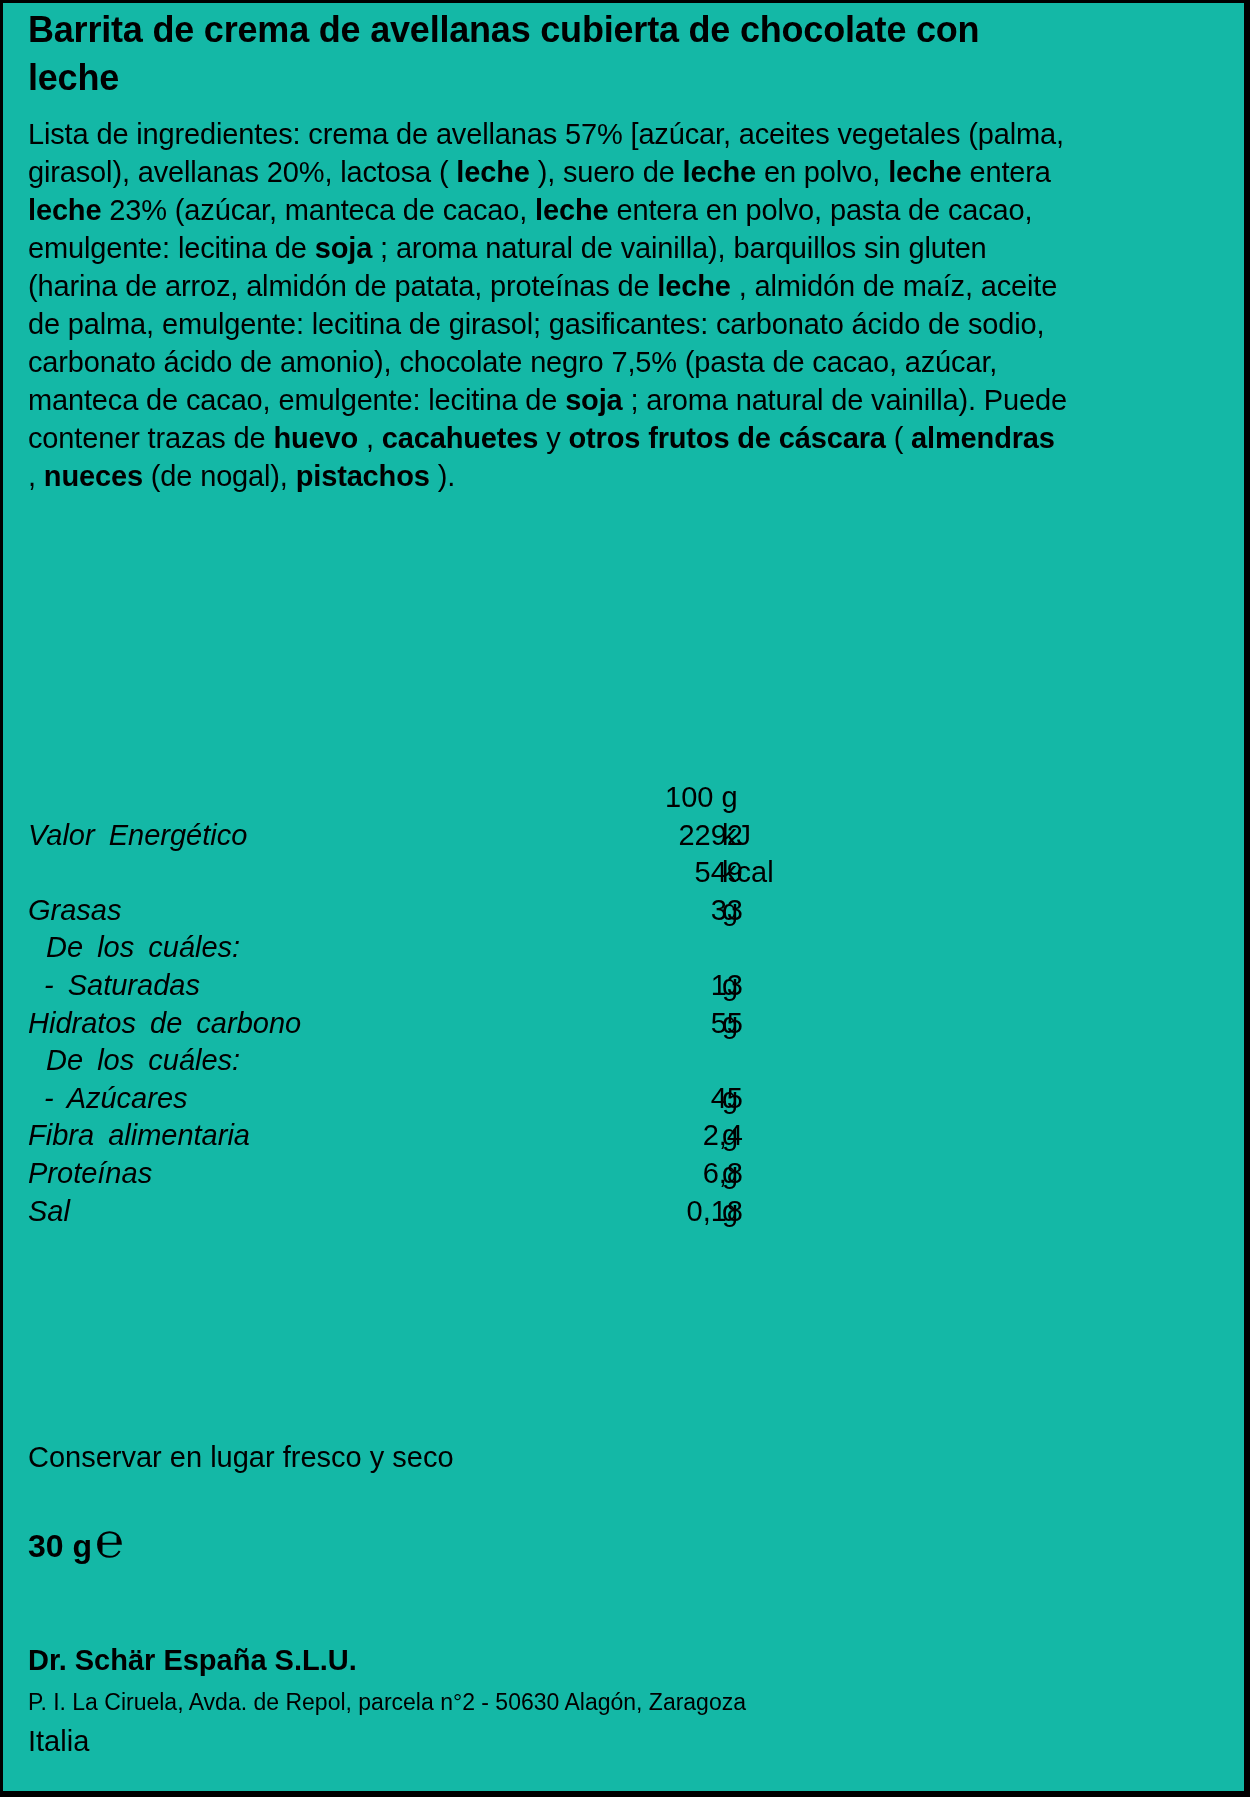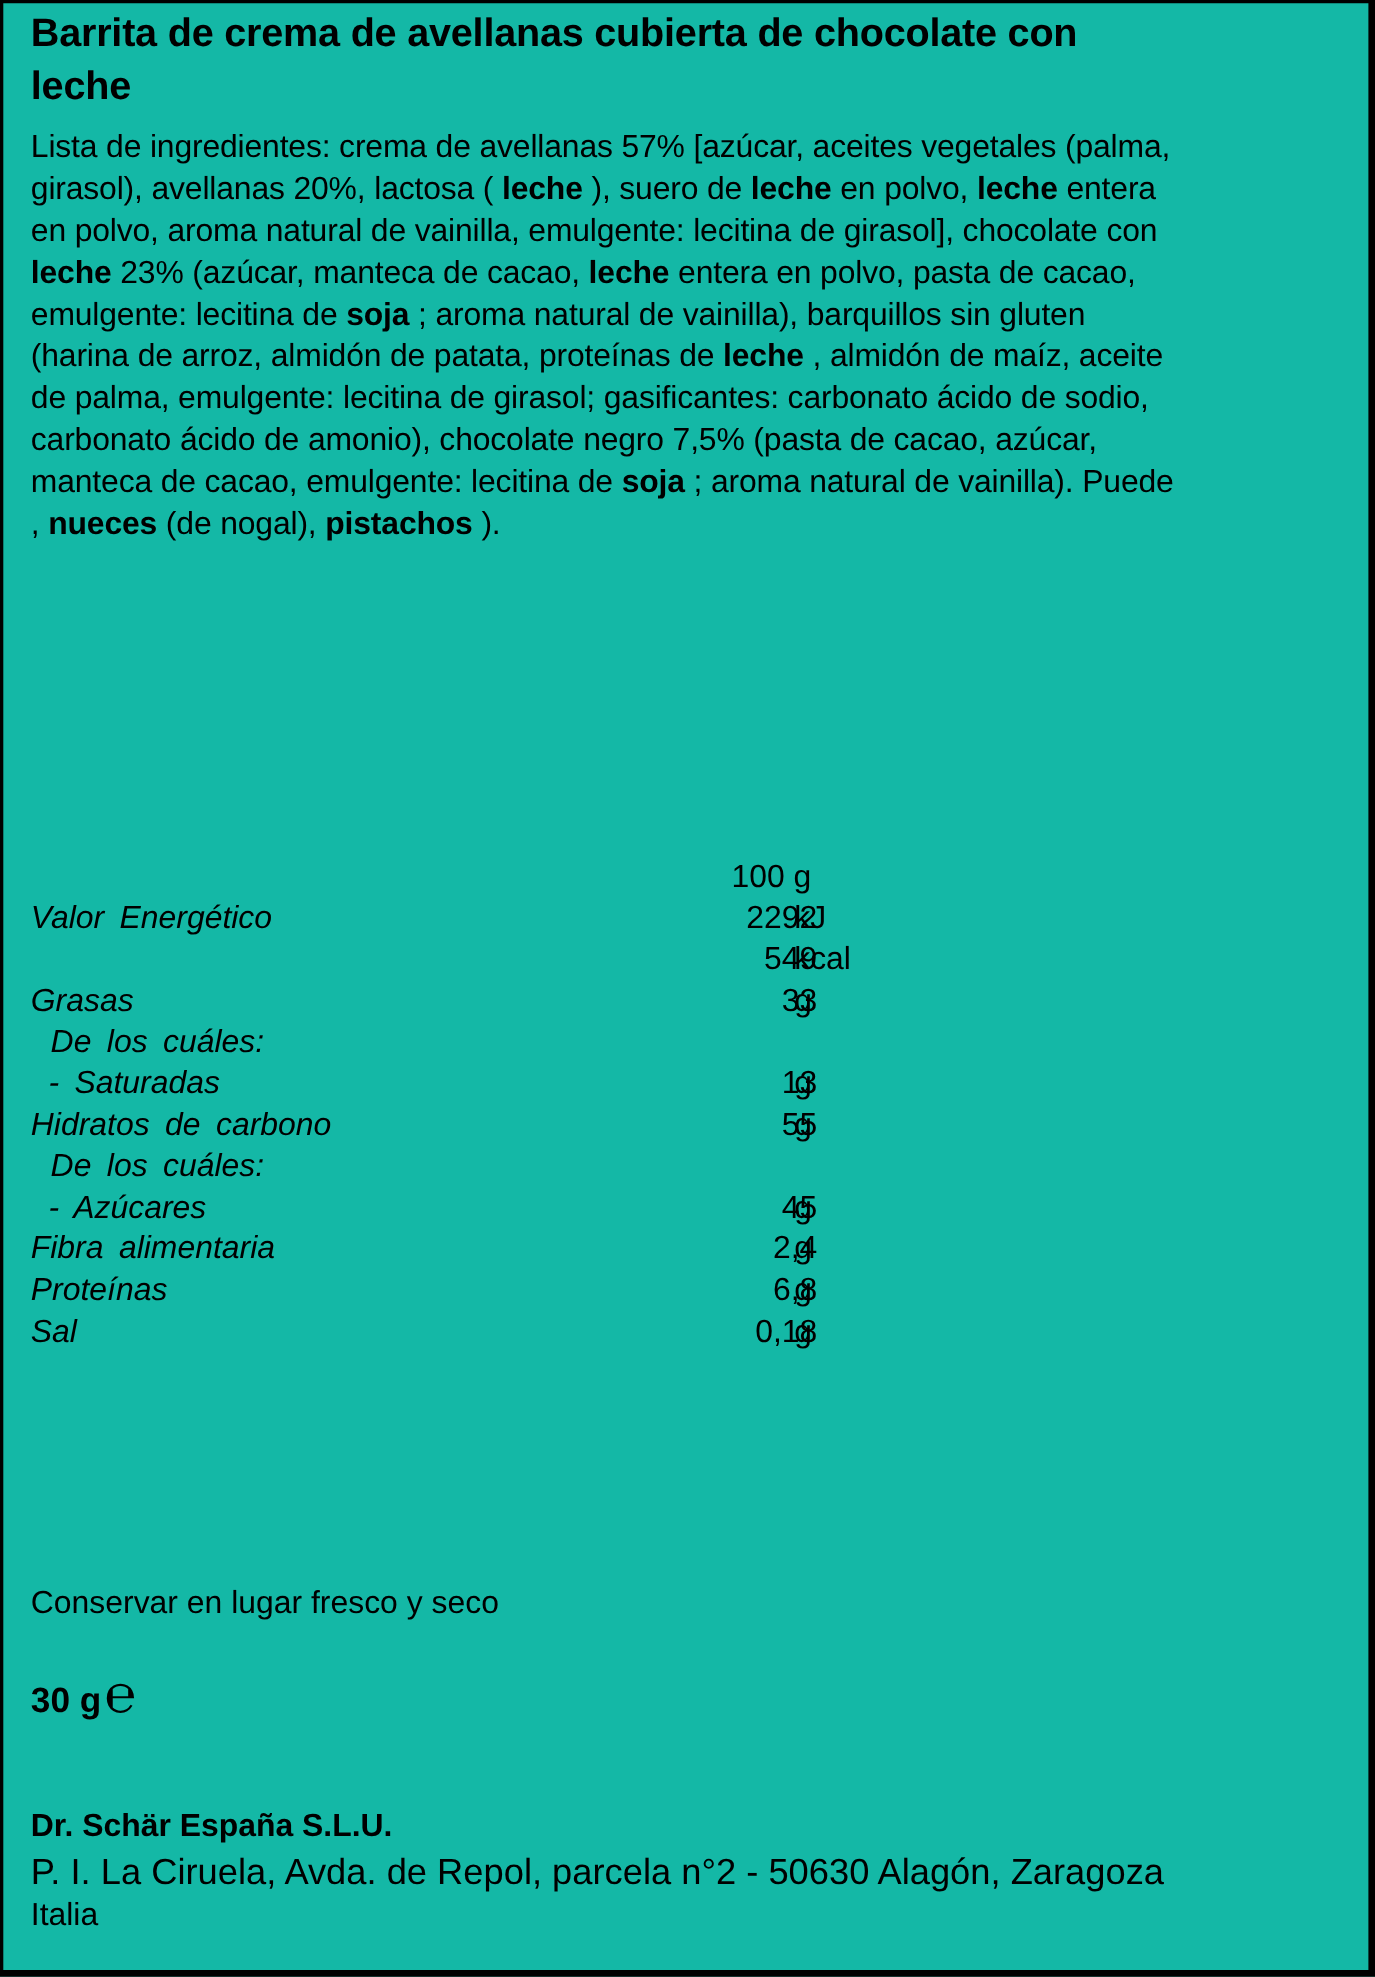--- a/index.html
+++ b/index.html
@@ -53,48 +53,48 @@
     .estimated-mark {
       font-family: "Liberation Serif", serif; font-weight: normal;
       font-size: 48px; line-height: 40px; margin-left: 3px;
     }
     .company {
       position: absolute; left: 0; top: 1638px;
       font-size: 29px; font-weight: bold; line-height: 38px;
     }
     .address {
       position: absolute; left: 0; top: 1680px;
-      font-size: 33px; line-height: 38px;
+      font-size: 23px; line-height: 38px;
     }
     .country {
       position: absolute; left: 0; top: 1719px;
       font-size: 29px; line-height: 38px;
     }
   </style>
 </head>
 <body>
 
 <div class="frame">
   <div class="content">
 
     <h1 class="title">
       <span class="line">Barrita de crema de avellanas cubierta de chocolate con</span>
       <span class="line">leche</span>
     </h1>
 
     <p class="ingredients" id="ingredients">
         <span class="line"><span>Lista de ingredientes: crema de avellanas 57% [azúcar, aceites vegetales (palma,</span></span>
         <span class="line"><span>girasol), avellanas 20%, lactosa ( </span><b>leche</b><span> ), suero de </span><b>leche</b><span> en polvo, </span><b>leche</b><span> entera</span></span>
-        <span class="line"><span>en polvo, aroma natural de vainilla, emulgente: lecitina de girasol], chocolate con</span></span>
         <span class="line"><b>leche</b><span> 23% (azúcar, manteca de cacao, </span><b>leche</b><span> entera en polvo, pasta de cacao,</span></span>
         <span class="line"><span>emulgente: lecitina de </span><b>soja</b><span> ; aroma natural de vainilla), barquillos sin gluten</span></span>
         <span class="line"><span>(harina de arroz, almidón de patata, proteínas de </span><b>leche</b><span> , almidón de maíz, aceite</span></span>
         <span class="line"><span>de palma, emulgente: lecitina de girasol; gasificantes: carbonato ácido de sodio,</span></span>
         <span class="line"><span>carbonato ácido de amonio), chocolate negro 7,5% (pasta de cacao, azúcar,</span></span>
         <span class="line"><span>manteca de cacao, emulgente: lecitina de </span><b>soja</b><span> ; aroma natural de vainilla). Puede</span></span>
+        <span class="line"><span>contener trazas de </span><b>huevo</b><span> , </span><b>cacahuetes</b><span> y </span><b>otros frutos de cáscara</b><span> ( </span><b>almendras</b></span>
         <span class="line"><span>, </span><b>nueces</b><span> (de nogal), </span><b>pistachos</b><span> ).</span></span>
       </p>
 
     <div class="nutri" id="nutri">
       <div class="nrow">
         <span class="nheader">100 g</span>
       </div>
     <div class="nrow">
           <span class="nlabel">Valor Energético</span>
           <span class="nval">2292</span>

